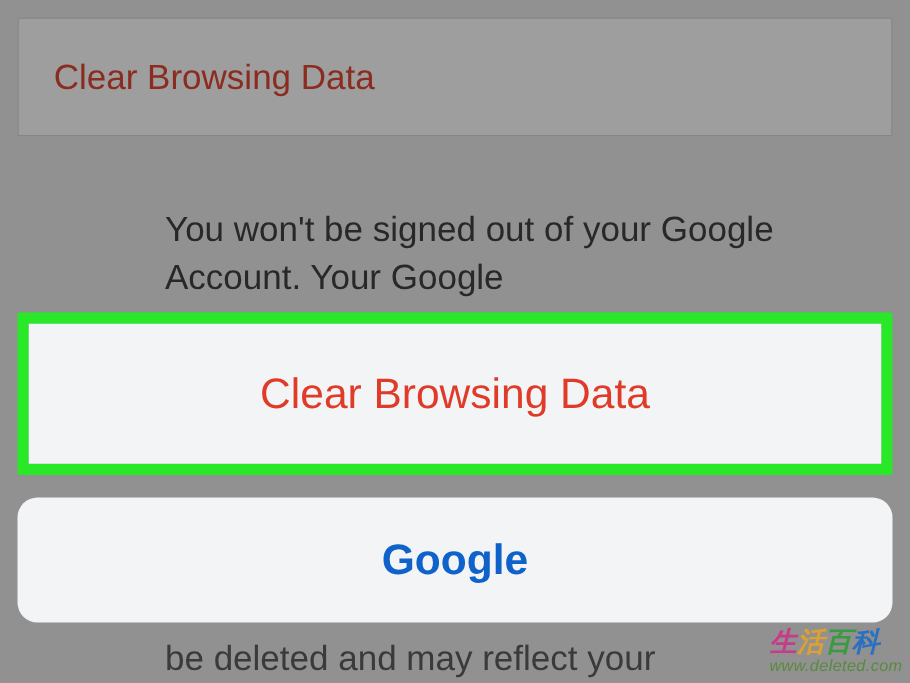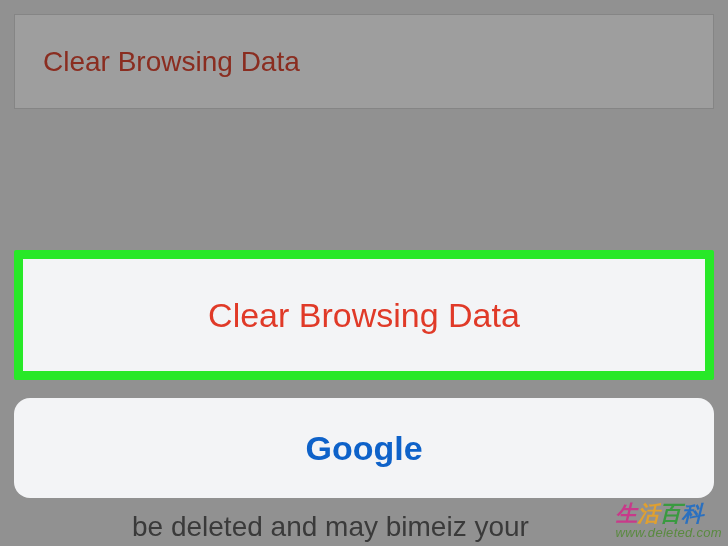--- a/index.html
+++ b/index.html
@@ -119,25 +119,26 @@
       letter-spacing: 0.3px;
     }
   </style>
 </head>
 <body>
 
 <div class="background-layer">
   <div class="header-bar">
     <div class="header-title">Clear Browsing Data</div>
   </div>
+  <div class="body-text">You won't be signed out of your Google Account. Your Google</div>
 </div>
 
 <div class="dim-overlay"></div>
 
-<div class="bottom-peek">be deleted and may bimeiz your</div>
+<div class="bottom-peek">be deleted and may reflect your</div>
 
 <div class="action-group">
   <div class="highlight-frame">
     <div class="action-button clear-button">Clear Browsing Data</div>
   </div>
   <div class="action-button cancel-button">Google</div>
 </div>
 
 <div class="watermark">
   <div class="watermark-cn">

